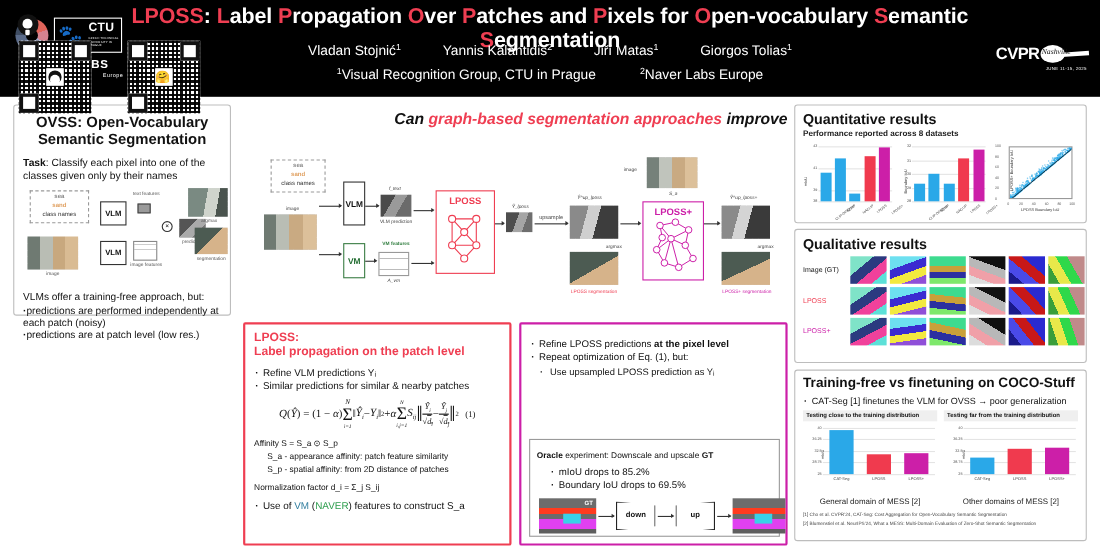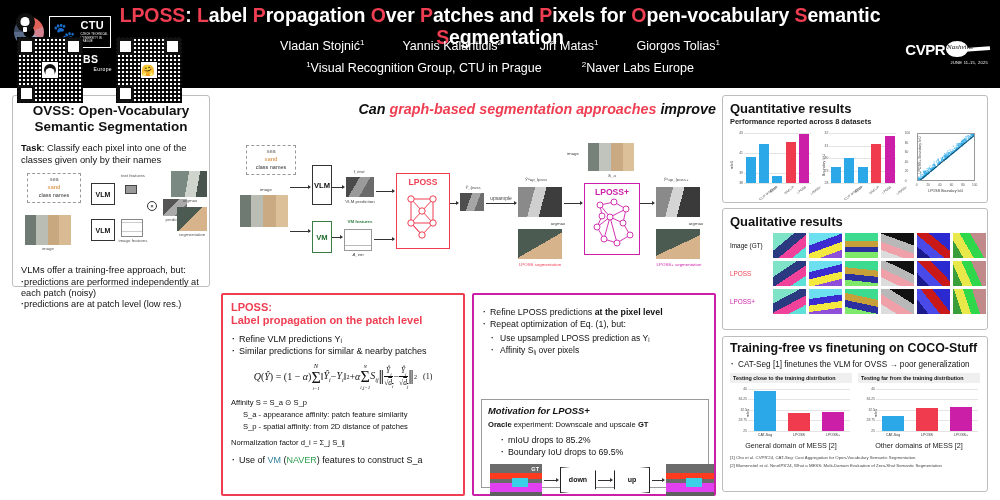--- a/index.html
+++ b/index.html
@@ -286,21 +286,21 @@
   #ft-panel .p-title { font-size: 12.4px; font-weight: 700; color: #111; line-height: 1.1; }
   #ft-panel .p-bullet { margin-top: 4px; font-size: 8.2px; color: #111; padding-left: 8px; position: relative; }
   #ft-panel .p-bullet::before { content: "\00B7"; position: absolute; left: 1px; font-weight: 700; }
   .ft-charts { display: flex; gap: 6px; margin-top: 4px; }
   .ft-chart { width: 122px; }
   .ft-banner {
     background: #efefef; font-size: 5.4px; font-weight: 700; color: #111;
     padding: 2px 3px; text-align: left;
   }
   .ft-plot { position: relative; height: 56px; margin-top: 2px; margin-left: 16px; border-left: 0; }
-  .ft-caption { text-align: center; font-size: 7.2px; color: #222; }
+  .ft-caption { text-align: center; font-size: 7.2px; color: #222; margin-top: 10px; }
   .ft-refs { margin-top: 4px; font-size: 4.3px; color: #444; line-height: 1.9; }
   .ft-xtick { position: absolute; font-size: 3.6px; color: #333; text-align: center; }
 </style>
 </head>
 <body>
 
 <div class="header">
   <div class="logos-left">
     <div class="logo-row">
       <div class="naver-mark"></div>
@@ -611,27 +611,25 @@
 
 <div id="lpossp-box">
   <ul>
     <li>
       <span>Refine LPOSS predictions </span><b>at the pixel level</b>
     </li>
     <li>
       <span>Repeat optimization of Eq. (1), but:</span>
       <ul>
         <li>Use upsampled LPOSS prediction as Yᵢ</li>
-        <li>Affinity Sᵢⱼ over pixels</li>
       </ul>
     </li>
   </ul>
 
   <div class="motiv">
-    <div class="m-title">Motivation for LPOSS+</div>
     <div class="m-sub">
       <b>Oracle</b><span> experiment: Downscale and upscale </span><b>GT</b>
     </div>
     <ul>
       <li>mIoU drops to 85.2%</li>
       <li>Boundary IoU drops to 69.5%</li>
     </ul>
     <div class="m-flow">
       <div style="position:absolute;left:2px;top:2px;width:52px;height:32px;background:
         linear-gradient(180deg,#6c6c6c 0 28%,#ff3b1f 28% 46%,#6b6b6b 46% 60%,#e040f0 60% 86%,#5f5f5f 86% 100%);">

